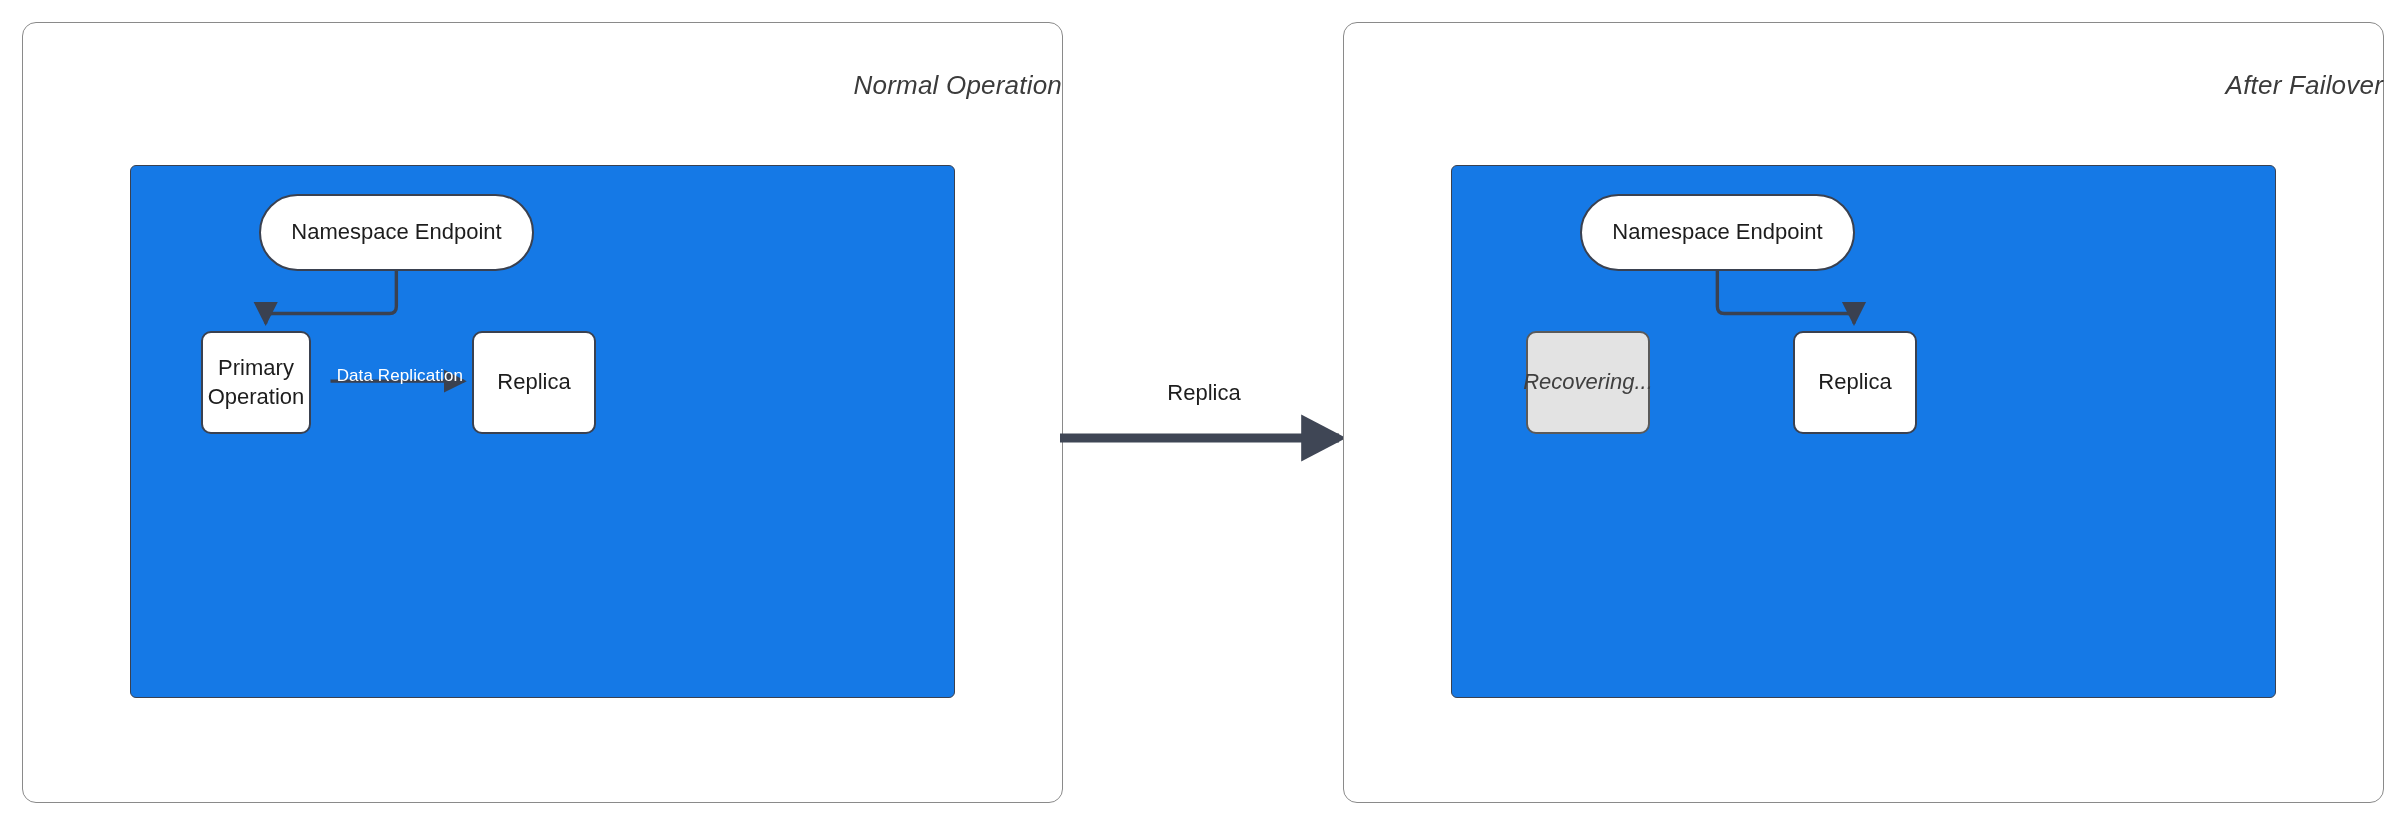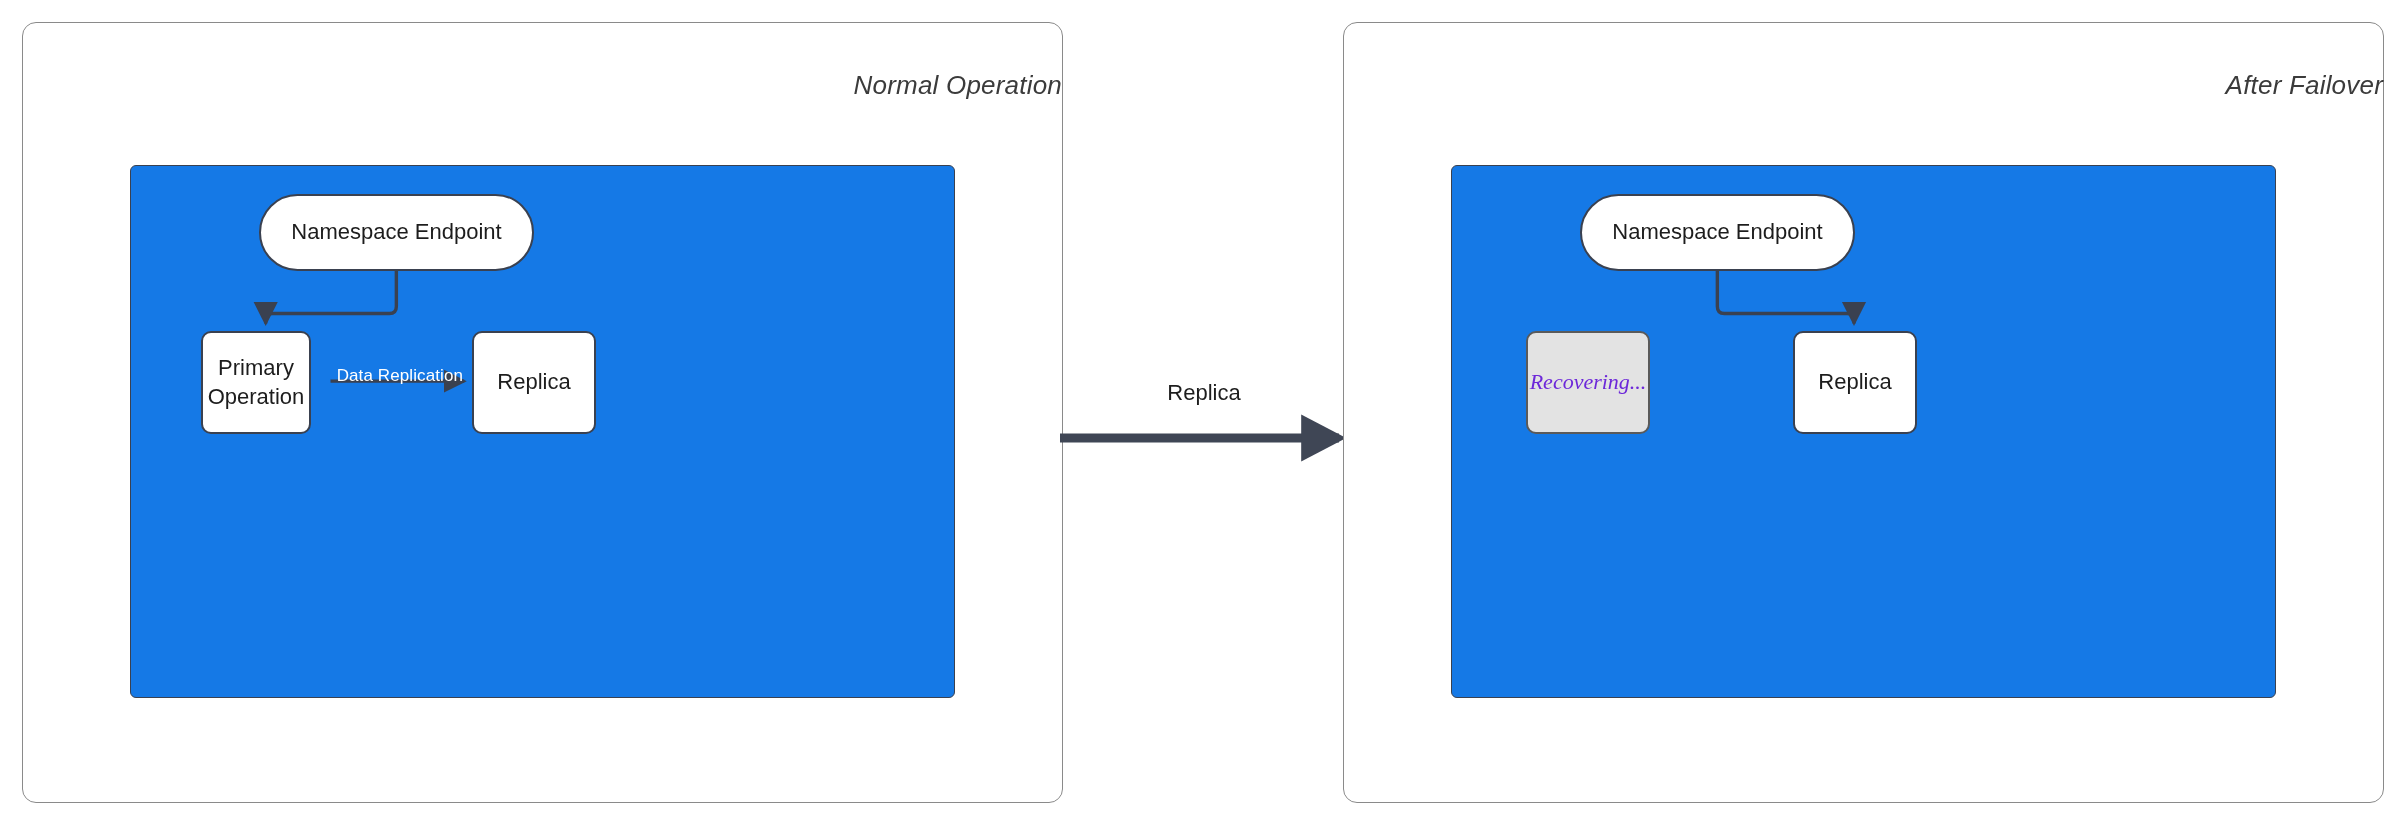--- a/index.html
+++ b/index.html
@@ -68,23 +68,22 @@
     color: #1d1d1d;
     font-size: 22px;
     line-height: 1.28;
     padding: 4px 10px;
   }
   .node.pill { border-radius: 999px; }
   .node.rect { border-radius: 10px; }
   .node.muted {
     background: #e3e3e3;
     border-color: #5a5a5a;
-    color: #6d28d9;
+    color: #404040;
     font-style: italic;
-    font-family: Liberation Serif, serif;
   }
 
   
   #node-endpoint-left  { left: 128px; top: 28px;  width: 275px; height: 77px; }
   #node-primary        { left: 70px;  top: 165px; width: 110px; height: 103px; }
   #node-replica-left   { left: 341px; top: 165px; width: 124px; height: 103px; }
 
   
   #node-endpoint-right { left: 128px; top: 28px;  width: 275px; height: 77px; }
   #node-recovering     { left: 74px;  top: 165px; width: 124px; height: 103px; }

